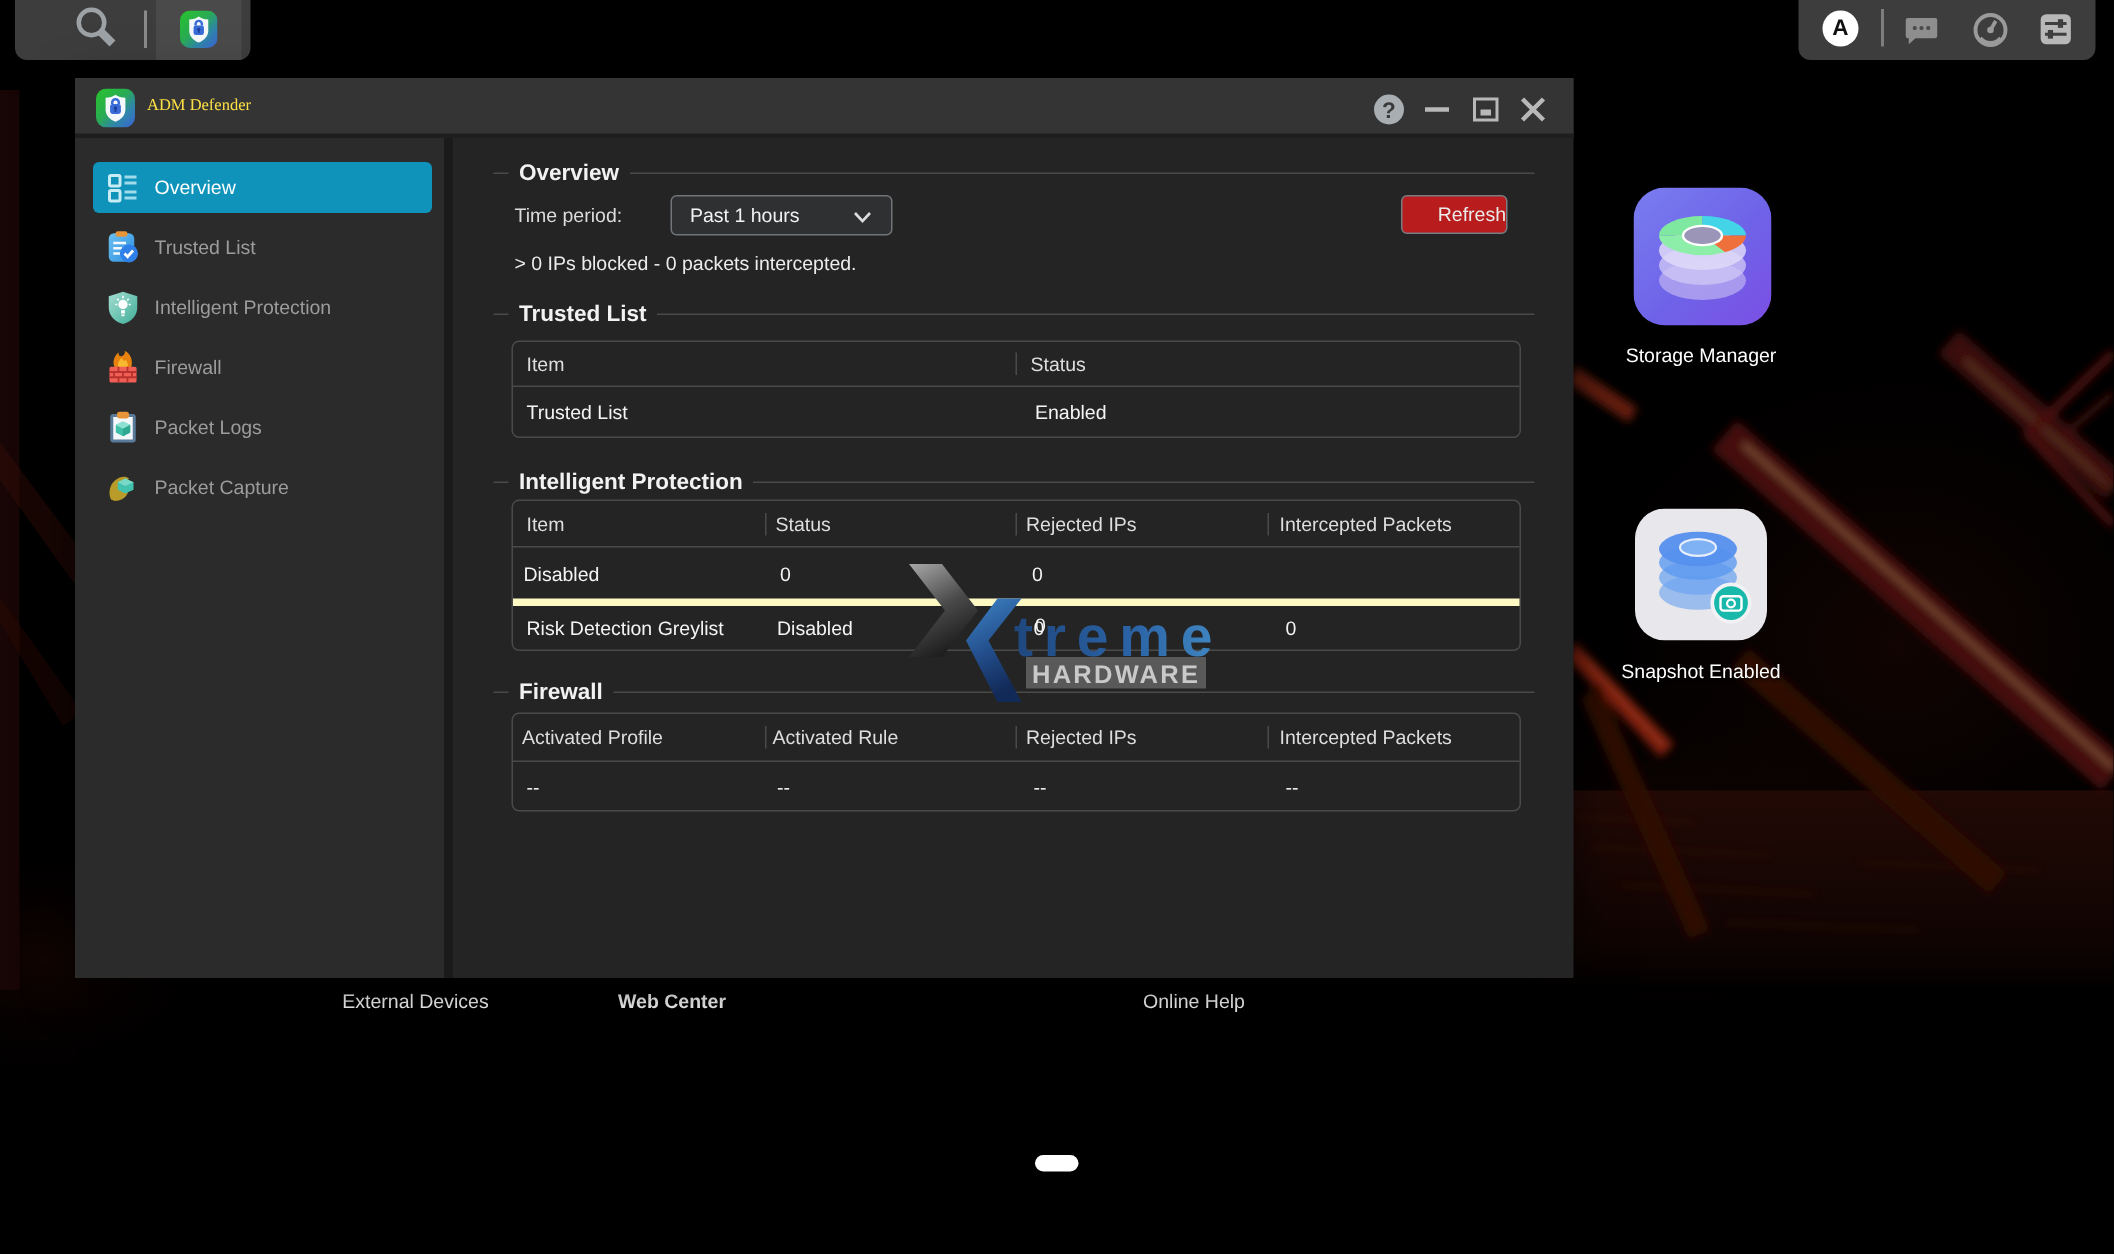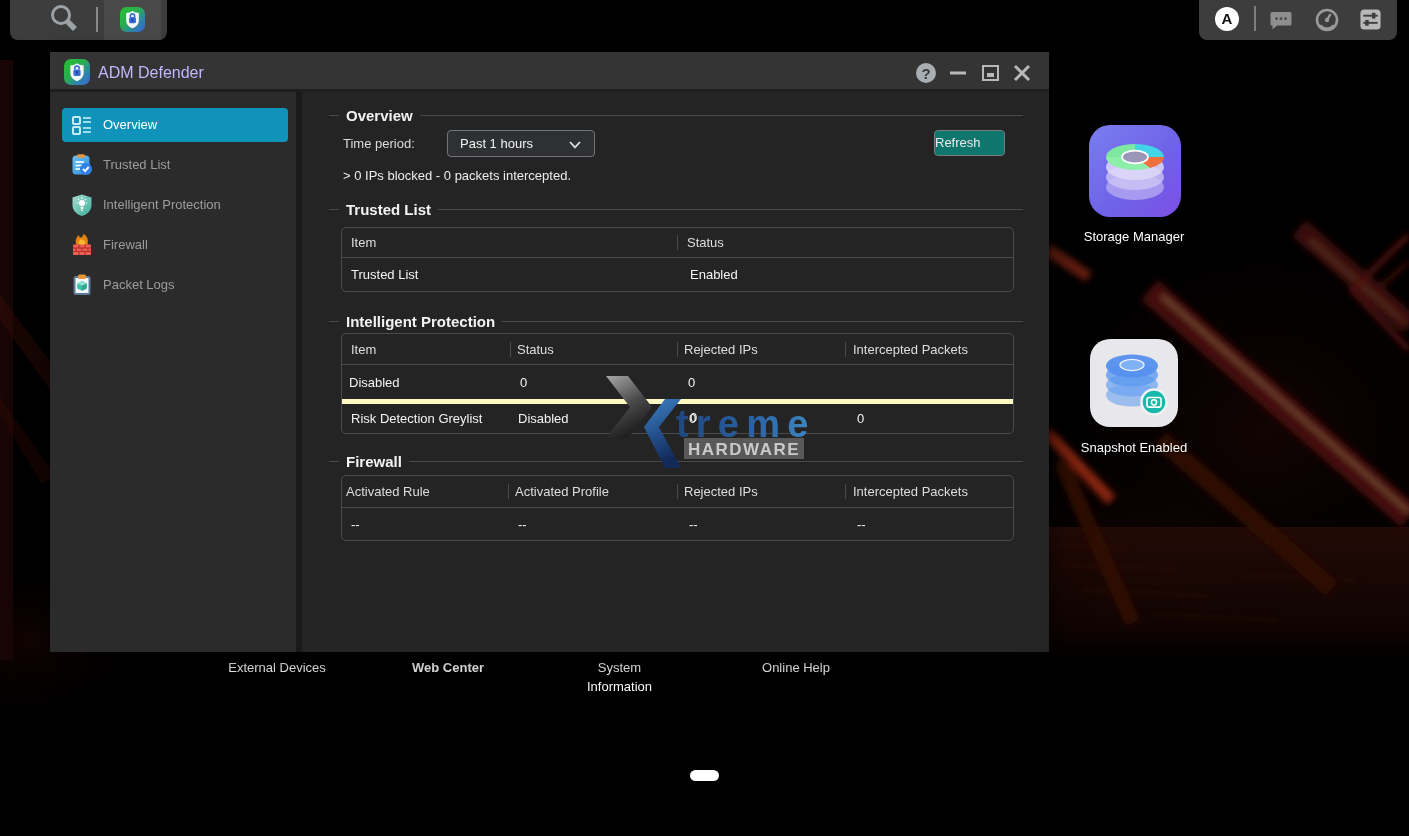--- a/index.html
+++ b/index.html
@@ -16,21 +16,21 @@
 #tbr { position:absolute; left:1199px; top:0; width:198px; height:40px;
   background:#3d3d3d; border-radius:0 0 8px 8px; }
 #tbr .sep { position:absolute; left:55px; top:6px; width:2px; height:25px; background:#7d7d7d; }
 .avatar { position:absolute; left:16px; top:7px; width:24px; height:24px; border-radius:50%;
   background:#fff; color:#111; font-weight:bold; font-size:15px; text-align:center; line-height:24px; }
 
 
 #win { position:absolute; left:50px; top:52px; width:999px; height:600px;
   background:#242424; box-shadow:0 8px 30px rgba(0,0,0,.6); }
 #titlebar { position:absolute; left:0; top:0; width:999px; height:40px; background:#343434; border-bottom:3px solid #1e1e1e; box-sizing:border-box; }
-#titlebar .ttext { position:absolute; left:48px; top:12px; font-size:16px; color:#c4b5fd; }
+#titlebar .ttext { position:absolute; left:48px; top:12px; font-size:11px; color:#fde047;font-family:Liberation Serif, serif; }
 #sidebar { position:absolute; left:0; top:40px; width:246px; height:560px; background:#2b2b2b; }
 #vdiv { position:absolute; left:246px; top:40px; width:6px; height:560px; background:#1a1a1a; }
 .menu { position:absolute; left:12px; width:226px; height:34px; border-radius:4px;
   color:#9c9c9c; font-size:13px; }
 .menu.sel { background:#0f93ba; color:#fff; }
 .menu .mtext { position:absolute; left:41px; top:9px; }
 .menu svg { position:absolute; left:8px; top:5px; }
 
 
 .legend { position:absolute; left:279px; width:694px; height:20px; display:flex; align-items:center; }
@@ -43,22 +43,22 @@
 .trow.h { border-bottom:1px solid #4a4a4a;align-items:center; }
 .trow.rd { border-top:5px solid #fef9c3; }
 .tc { font-size:13px; color:#dedede; padding-left:9px; display:flex; align-items:center; }
 .trow.h .tc { border-right:1px solid #4a4a4a; }
 .trow.h .tc:last-child { border-right:none; }
 .trow.d .tc { color:#f4f4f4; }
 #dropdown { position:absolute; left:397px; top:78px; width:148px; height:27px;
   background:#2f3032; border:1px solid #717579; border-radius:4px; color:#f2f2f2;
   font-size:13px; line-height:25px; padding-left:12px; }
 #refresh { position:absolute; left:884px; top:78px; width:71px; height:26px;
-  background:#0f766e; border:1px solid #797c81; border-radius:4px; color:#eaeaea;
-  font-size:13px; text-align:left; line-height:24px; }
+  background:#b91c1c; border:1px solid #797c81; border-radius:4px; color:#eaeaea;
+  font-size:13px; text-align:right; line-height:24px; }
 
 
 .dlabel { position:absolute; font-size:13px; color:#fff; text-align:center;
   text-shadow:0 1px 2px rgba(0,0,0,.9); line-height:19px; }
 #pill { position:absolute; left:690px; top:770px; width:29px; height:11px;
   border-radius:5.5px; background:#fff; }
 </style>
 </head>
 <body>
 <div id="screen">
@@ -147,21 +147,20 @@
       <ellipse cx="42" cy="26" rx="12" ry="5.6" fill="#7fb2f4" stroke="#e8eefc" stroke-width="1.4"></ellipse>
       <circle cx="64" cy="63" r="12.5" fill="#18b9ab" stroke="#f2f2f5" stroke-width="2.5"></circle>
       <rect x="57" y="58.5" width="14" height="9.6" rx="2" fill="none" stroke="#fff" stroke-width="1.6"></rect>
       <circle cx="64" cy="63.3" r="2.6" fill="none" stroke="#fff" stroke-width="1.5"></circle>
     </svg>
     <div class="dlabel" style="left:1064px; top:438px; width:140px;">Snapshot Enabled</div>
   </div>
 
   <div class="dlabel" style="left:207px; top:658px; width:140px;">External Devices</div>
   <div class="dlabel" style="left:378px; top:658px; width:140px;font-weight:bold;">Web Center</div>
-  <div class="dlabel" style="left:549px; top:658px; width:141px;">System<br>Information</div>
   <div class="dlabel" style="left:726px; top:658px; width:140px;">Online Help</div>
   <div id="pill"></div>
 
   <div id="tbl">
     <div class="hl"></div>
     <div class="sep"></div>
     <svg width="36" height="36" style="position:absolute;left:36px;top:1px">
       <circle cx="15" cy="14" r="8.5" fill="none" stroke="#9da2a6" stroke-width="3"></circle>
       <line x1="21.5" y1="20.5" x2="29" y2="28" stroke="#9da2a6" stroke-width="5.5"></line>
     </svg>
@@ -330,20 +329,28 @@
         <svg width="24" height="24" viewBox="0 0 24 24">
           <rect x="3.5" y="3" width="17" height="19" rx="2" fill="#5a7a99"></rect>
           <rect x="5.5" y="5" width="13" height="15" fill="#f4f7fa"></rect>
           <rect x="8" y="1.5" width="8" height="4.5" rx="1.6" fill="#e8953a"></rect>
           <path d="M12 8 L16.8 10.4 V15.4 L12 17.8 L7.2 15.4 V10.4 Z" fill="#3fbfa8"></path>
           <path d="M12 8 L16.8 10.4 L12 12.8 L7.2 10.4 Z" fill="#8fe2d2"></path>
           <path d="M12 12.8 L16.8 10.4 V15.4 L12 17.8 Z" fill="#2fa892"></path>
         </svg>
         <span class="mtext">Packet Logs</span>
       </div>
+      <div class="menu" style="top:216px">
+        <svg width="24" height="24" viewBox="0 0 24 24">
+          <path d="M4 20 C2 16 3 10 7 7 C10 4.5 14 4 16 6 L13 10 C15 11 16 13 15 16 C14 19 10 21 6.5 21 Z" fill="#b89b28"></path>
+          <path d="M13.5 6 L19 8.5 V13.5 L13.5 16 L8.5 13.5 V8.5 Z" fill="#43c3ae"></path>
+          <path d="M13.5 6 L19 8.5 L13.5 11 L8.5 8.5 Z" fill="#78d9c7"></path>
+        </svg>
+        <span class="mtext">Packet Capture</span>
+      </div>
     </div>
     <div id="vdiv"></div>
     <div id="content">
       <div class="legend" style="top:53px">
           <span>Overview</span>
         </div>
       <div class="ctext" style="left:293px; top:84px; color:#dcdcdc;">Time period:</div>
       <div id="dropdown">Past 1 hours
         <svg width="12" height="8" style="position:absolute;right:13px;top:10px" viewBox="0 0 12 8">
           <path d="M1 1 L6 6.4 L11 1" fill="none" stroke="#dcdcdc" stroke-width="1.8"></path>
@@ -387,22 +394,22 @@
           <div class="tc" style="width:168px; padding-left:11px;">0</div>
           <div class="tc" style="width:167px; padding-left:11px;">0</div>
         </div>
       </div>
 
       <div class="legend" style="top:399px">
           <span>Firewall</span>
         </div>
       <div class="tbl" style="top:423px; height:66px;">
         <div class="trow h" style="height:32px;">
+          <div class="tc" style="width:169px; padding-left:6px;">Activated Profile</div>
           <div class="tc" style="width:167px; padding-left:4px;">Activated Rule</div>
-          <div class="tc" style="width:169px; padding-left:6px;">Activated Profile</div>
           <div class="tc" style="width:168px; padding-left:6px;">Rejected IPs</div>
           <div class="tc" style="width:167px; padding-left:7px;">Intercepted Packets</div>
         </div>
         <div class="trow d" style="height:32px;">
           <div class="tc" style="width:169px;">--</div>
           <div class="tc" style="width:167px; padding-left:7px;">--</div>
           <div class="tc" style="width:168px; padding-left:11px;">--</div>
           <div class="tc" style="width:167px; padding-left:11px;">--</div>
         </div>
       </div>

